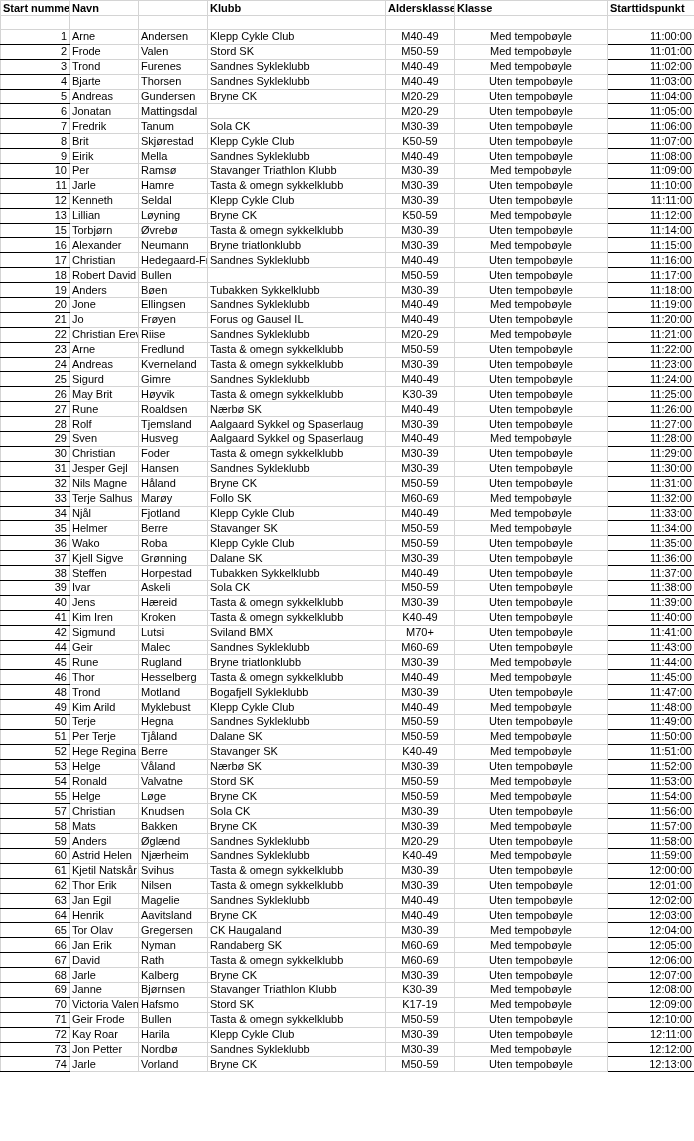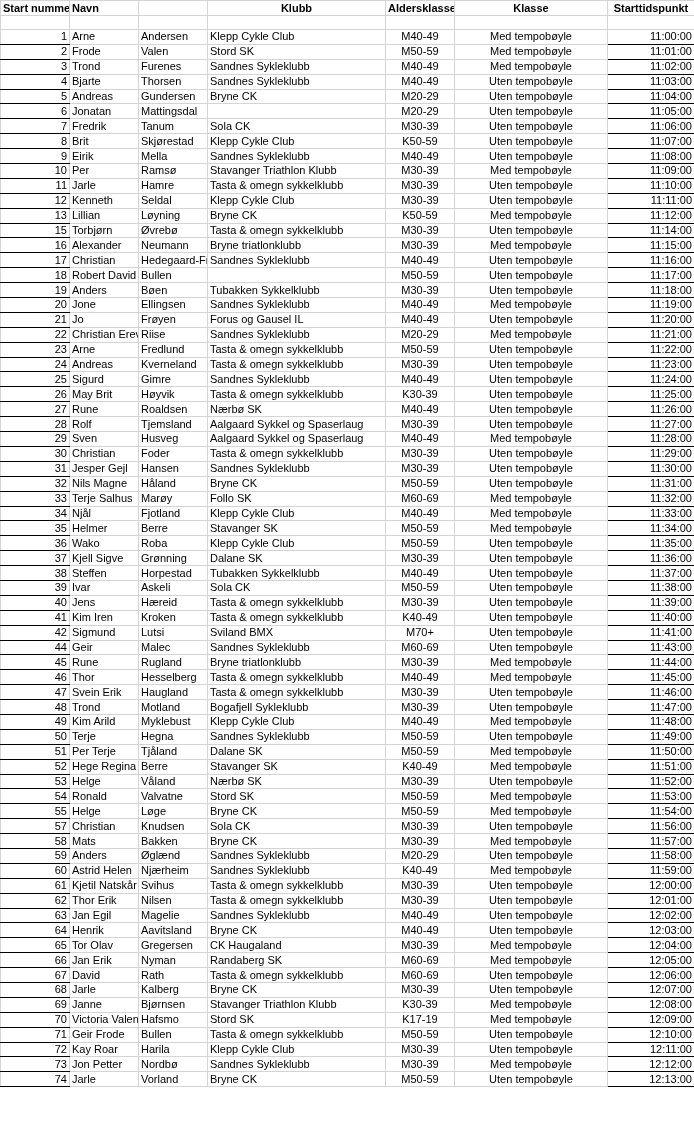--- a/index.html
+++ b/index.html
@@ -22,21 +22,21 @@
     border: 1px solid #d4d4d4;
     height: 13.9px;
     padding: 0 2px;
     white-space: nowrap;
     overflow: hidden;
     line-height: 13px;
     font-weight: normal;
   }
   table.sheet th { font-weight: bold; height: 14px; }
   th.left { text-align: left; }
-  th.center { text-align: center; }
+  th.center { text-align: left; }
   td.num { text-align: right; border-left: 1px solid #000; border-right: 1px solid #000; }
   td.txt { text-align: left; }
   td.ctr { text-align: center; }
   td.time { text-align: right; border-left: 1px solid #000; border-right: 1px solid #000; }
   tr.data td.num, tr.data td.time { border-top: 1px solid #000; border-bottom: 1px solid #000; }
   tr.blank td { height: 13px; }
 </style>
 </head>
 <body>
 
@@ -461,29 +461,20 @@
       <tr class="data">
     <td class="num">46</td>
     <td class="txt">Thor</td>
     <td class="txt">Hesselberg</td>
     <td class="txt">Tasta &amp; omegn sykkelklubb</td>
     <td class="ctr">M40-49</td>
     <td class="ctr">Med tempobøyle</td>
     <td class="time">11:45:00</td>
   </tr>
       <tr class="data">
-    <td class="num">47</td>
-    <td class="txt">Svein Erik</td>
-    <td class="txt">Haugland</td>
-    <td class="txt">Tasta &amp; omegn sykkelklubb</td>
-    <td class="ctr">M30-39</td>
-    <td class="ctr">Uten tempobøyle</td>
-    <td class="time">11:46:00</td>
-  </tr>
-      <tr class="data">
     <td class="num">48</td>
     <td class="txt">Trond</td>
     <td class="txt">Motland</td>
     <td class="txt">Bogafjell Sykleklubb</td>
     <td class="ctr">M30-39</td>
     <td class="ctr">Uten tempobøyle</td>
     <td class="time">11:47:00</td>
   </tr>
       <tr class="data">
     <td class="num">49</td>

